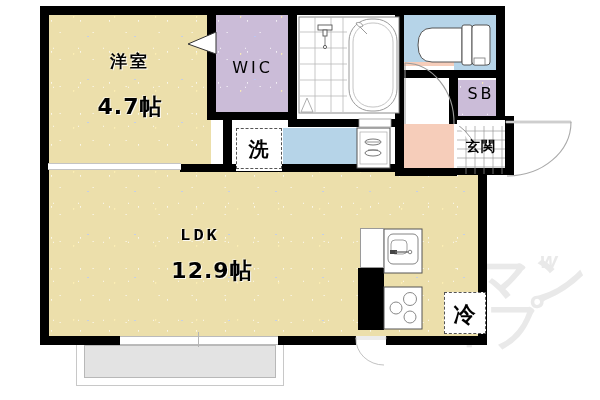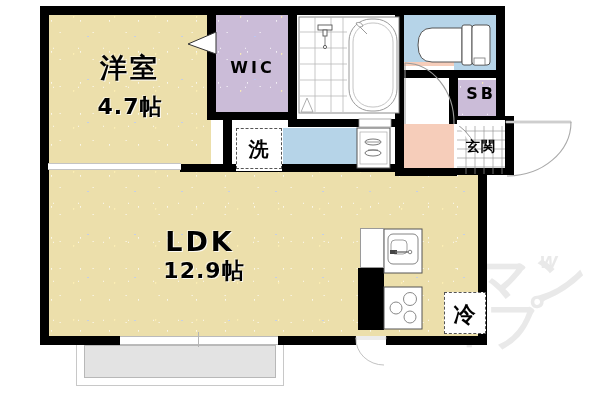--- a/index.html
+++ b/index.html
@@ -60,28 +60,29 @@
   
   .lbl {
     position: absolute;
     z-index: 9;
     color: #000;
     white-space: nowrap;
     text-align: center;
     font-family: "DejaVu Sans", "Liberation Sans", sans-serif;
   }
   .lbl-room {
-    font-size: 27px; font-weight: bold; letter-spacing: 3px;
+    font-size: 17px; font-weight: bold; letter-spacing: 3px;
     text-shadow: 1px 1px 0 rgba(255,255,255,.85), -1px -1px 0 rgba(255,255,255,.5);
+    font-family: Liberation Mono, monospace;
   }
   .lbl-room-sub {
     font-size: 22px; font-weight: bold; letter-spacing: 1px;
     text-shadow: 1px 1px 0 rgba(255,255,255,.85), -1px -1px 0 rgba(255,255,255,.5);
   }
-  .lbl-sm { font-size: 16px; font-weight: bold; letter-spacing: 3px; }
+  .lbl-sm { font-size: 16px; font-weight: normal; letter-spacing: 3px; }
   .lbl-xs { font-size: 14px; font-weight: bold; letter-spacing: 1px; }
   .lbl-bal { font-size: 19px; font-weight: bold; letter-spacing: 5px;
              text-shadow: 1px 1px 0 rgba(255,255,255,.9); }
 
   
   .dashbox {
     border: 1px dashed #555;
     background: #ffffff;
     z-index: 8;
   }
@@ -286,21 +287,21 @@
     <path d="M0 1 A28 26 0 0 0 28 28" fill="none" stroke="#bbb" stroke-width="0.9"></path>
   </svg>
 
   <div class="abs balcony-outer" style="left:76px; top:341px; width:208px; height:45px;"></div>
   <div class="abs balcony-inner" style="left:84px; top:345px; width:192px; height:33px;"></div>
 
   <div class="lbl lbl-room" style="left:60px; top:50px; width:140px;">洋室</div>
   <div class="lbl lbl-room-sub" style="left:56px; top:92px; width:148px;">4.7帖</div>
 
   <div class="lbl lbl-room" style="left:120px; top:214px; width:160px;margin-top:12px;">LDK</div>
-  <div class="lbl lbl-room-sub" style="left:114px; top:256px; width:180px;">12.9帖</div>
+  <div class="lbl lbl-room-sub" style="left:122px; top:256px; width:180px;">12.9帖</div>
 
   <div class="lbl lbl-sm" style="left:216px; top:58px; width:73px;">WIC</div>
 
   <div class="lbl lbl-sm" style="left:457px; top:84px; width:48px;">SB</div>
 
   <div class="lbl lbl-xs" style="left:457px; top:138px; width:48px;">玄関</div>
 
   <div class="lbl lbl-xs" style="left:236px; top:136px; width:46px; font-size:20px;">洗</div>
 
   <div class="lbl lbl-xs" style="left:444px; top:300px; width:42px; font-size:22px;">冷</div>

